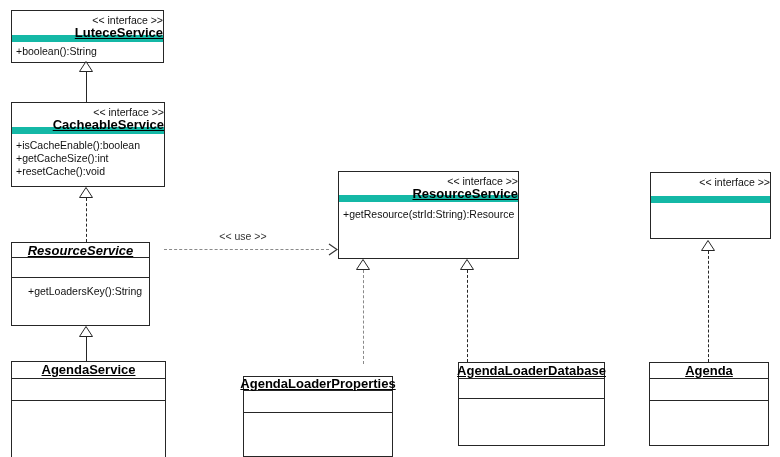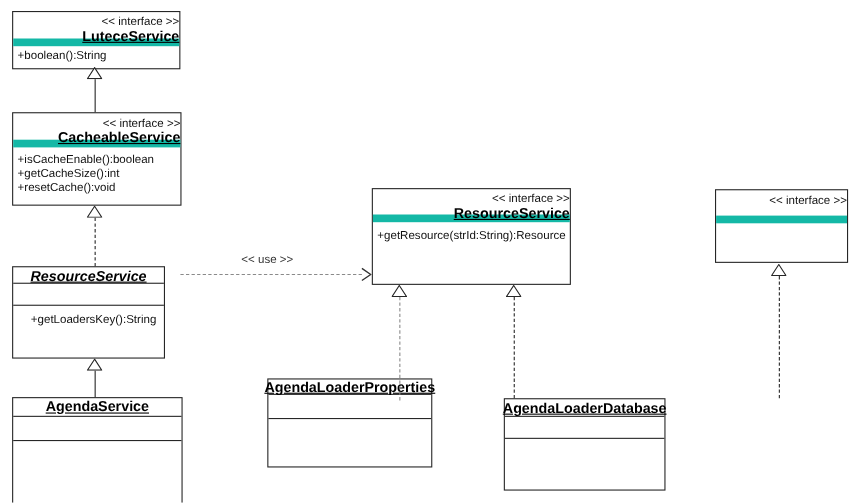--- a/index.html
+++ b/index.html
@@ -88,36 +88,43 @@
     </div>
   </div>
 
   <div class="uml-class" style="left:650px; top:172px; width:121px; height:67px;">
     <div class="hdr" style="height:30px;">
       <div class="stereo">&lt;&lt; interface &gt;&gt;</div>
     </div>
     <div class="methods"></div>
   </div>
 
-  <div class="uml-class" style="left:243px; top:344px; width:150px; height:81px;">
+  <div class="uml-class" style="left:243px; top:376px; width:150px; height:81px;">
     <div class="title-only" style="height:14px;">
       <div class="cname" style="line-height:12px;">AgendaLoaderProperties</div>
     </div>
     <div class="attrs" style="height:22px;"></div>
     <div class="methods"></div>
   </div>
 
   <div class="uml-class" style="left:458px; top:362px; width:147px; height:84px;">
     <div class="title-only" style="height:16px;">
       <div class="cname">AgendaLoaderDatabase</div>
     </div>
     <div class="attrs" style="height:20px;"></div>
     <div class="methods"></div>
   </div>
 
+  <div class="uml-class" style="left:649px; top:362px; width:120px; height:84px;">
+    <div class="title-only" style="height:16px;">
+      <div class="cname">Agenda</div>
+    </div>
+    <div class="attrs" style="height:22px;"></div>
+    <div class="methods"></div>
+  </div>
 
   <svg class="tri" style="left:79px; top:61px;" viewBox="0 0 14 11">
     <polygon points="7,0.5 13.5,10.5 0.5,10.5" fill="#ffffff" stroke="#262626" stroke-width="1"></polygon>
   </svg>
   <div class="vline-solid" style="left:86px; top:72px; height:30px;"></div>
 
   <svg class="tri" style="left:79px; top:187px;" viewBox="0 0 14 11">
     <polygon points="7,0.5 13.5,10.5 0.5,10.5" fill="#ffffff" stroke="#262626" stroke-width="1"></polygon>
   </svg>
   <div class="vline-dash" style="left:86px; top:198px; height:44px;"></div>

